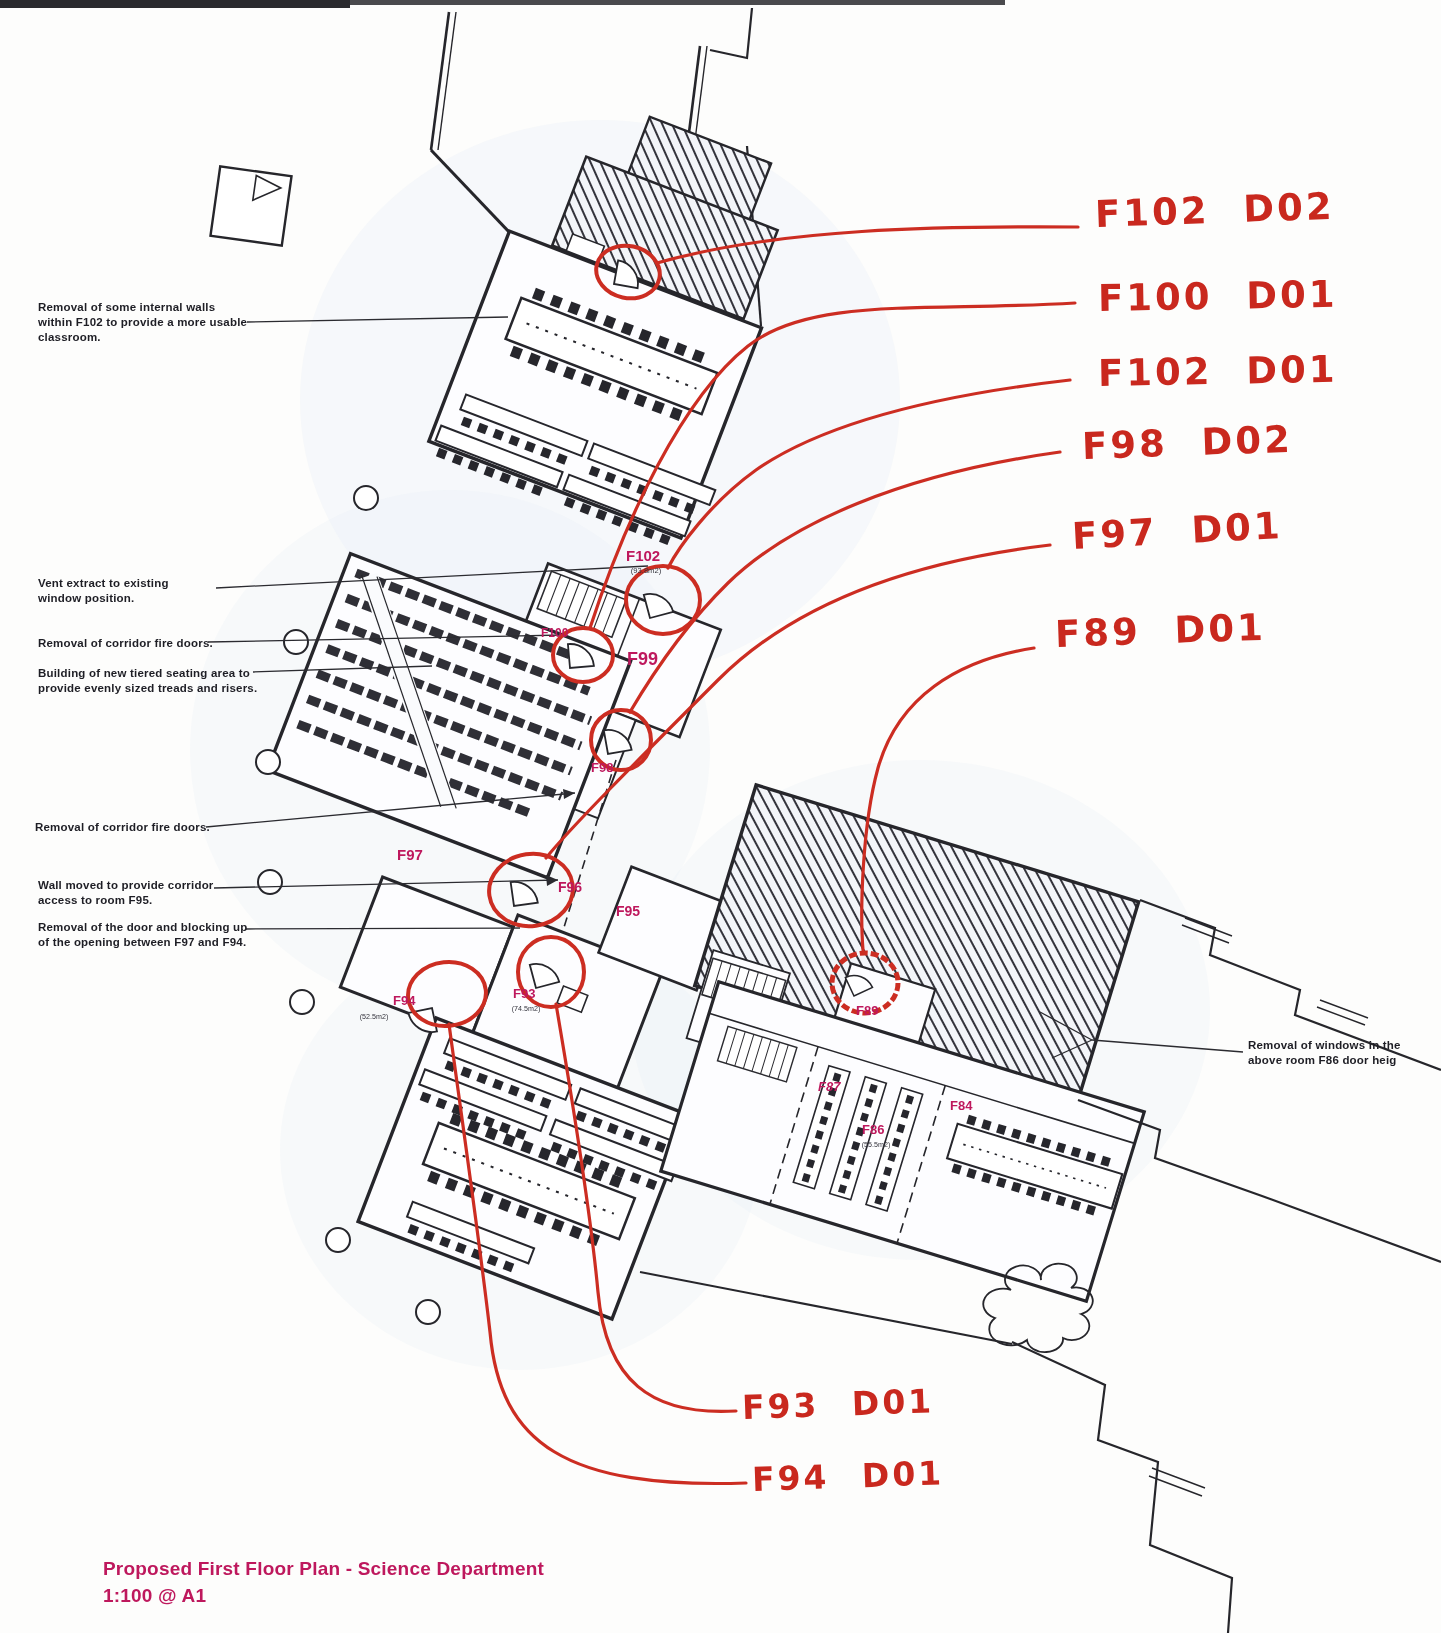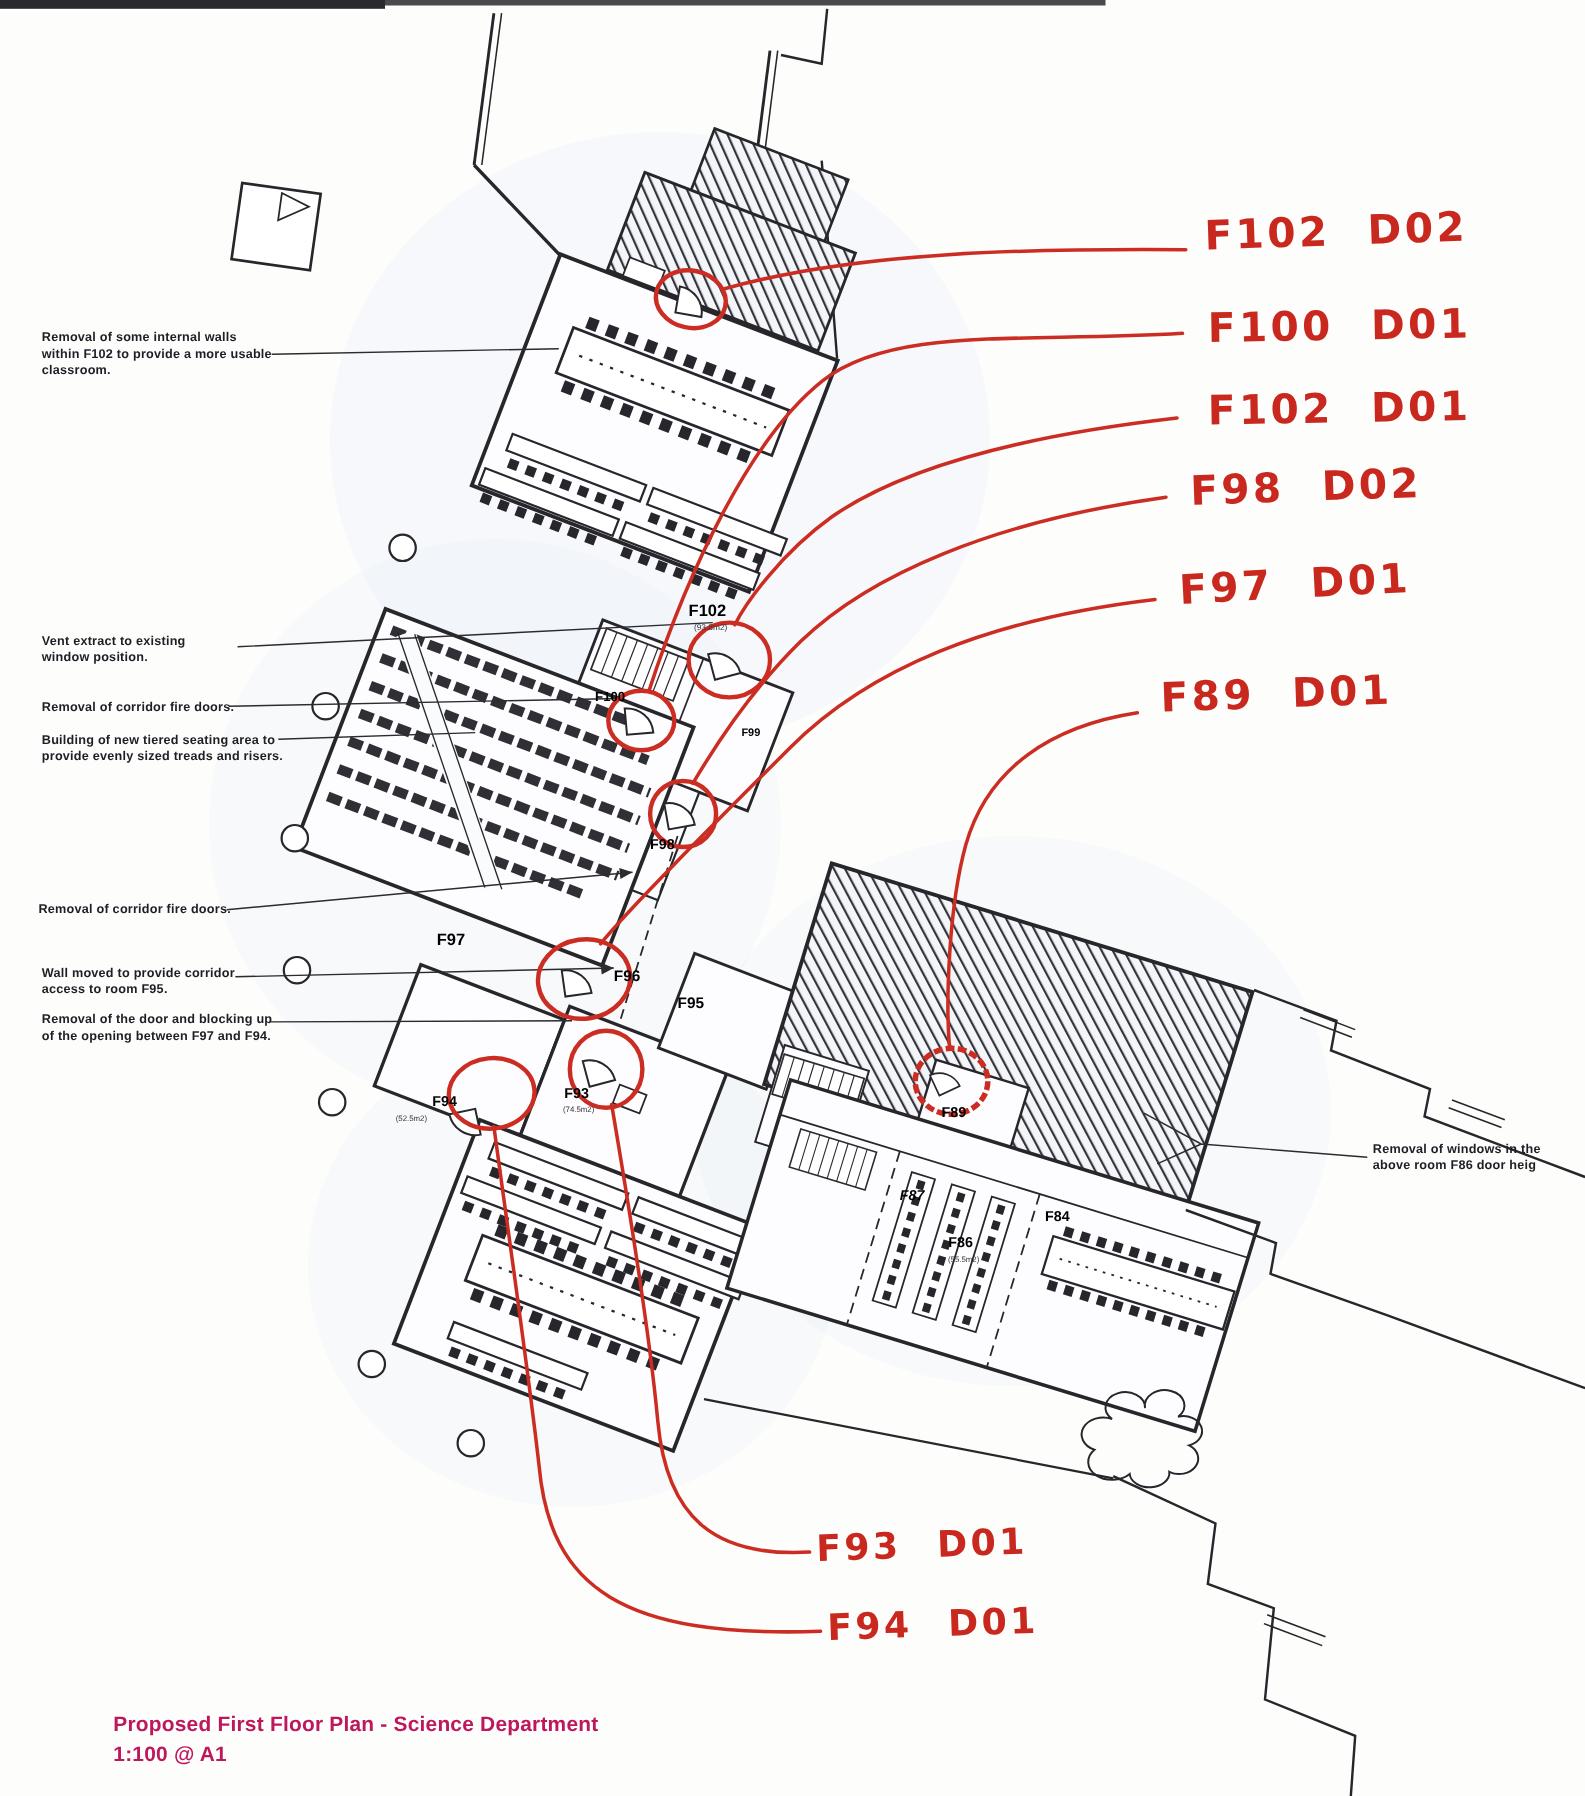--- a/index.html
+++ b/index.html
@@ -4,21 +4,21 @@
 <style>
   html,body{margin:0;padding:0;}
   body{
     width:1441px;height:1633px;position:relative;overflow:hidden;
     background:#fdfdfc;
     font-family:"Liberation Sans",sans-serif;
   }
   #plan-svg{position:absolute;left:0;top:0;}
   .note{position:absolute;font-weight:700;font-size:11.5px;line-height:1.32;
     color:#1e1e25;letter-spacing:.2px;}
-  .room{position:absolute;font-weight:700;color:#000000;white-space:nowrap;}
+  .room{position:absolute;font-weight:700;color:#be185d;white-space:nowrap;}
   .area{position:absolute;font-weight:400;font-size:8px;color:#33333c;white-space:nowrap;
     transform:scale(.95);}
   .marker{position:absolute;font-weight:700;font-size:37px;color:#c9281e;
     letter-spacing:3px;word-spacing:18px;white-space:nowrap;transform-origin:left center;
     font-family:"DejaVu Sans",sans-serif;}
   .marker.small{font-size:33px;}
   .title-line{position:absolute;font-weight:700;font-size:19px;color:#be185d;
     letter-spacing:.2px;white-space:nowrap;}
   .scan-strip{position:absolute;background:#2a2a2e;}
 </style>
@@ -243,21 +243,21 @@
 <div class="marker" style="left:1098px;top:352px;transform:rotate(-1deg);">F102 D01</div>
 <div class="marker" style="left:1082px;top:425px;transform:rotate(-2deg);">F98 D02</div>
 <div class="marker" style="left:1072px;top:515px;transform:rotate(-3deg);">F97 D01</div>
 <div class="marker" style="left:1055px;top:613px;transform:rotate(-2deg);">F89 D01</div>
 <div class="marker small" style="left:742px;top:1388px;transform:rotate(-2deg);">F93 D01</div>
 <div class="marker small" style="left:752px;top:1460px;transform:rotate(-2deg);">F94 D01</div>
 
 <div class="room" style="left:626px;top:547px;font-size:15px;">F102</div>
 <div class="area" style="left:630px;top:566px;">(93.8m2)</div>
 <div class="room" style="left:541px;top:626px;font-size:12px;">F100</div>
-<div class="room" style="left:674px;top:649px;font-size:10px;margin-top:12px;">F99</div>
+<div class="room" style="left:627px;top:649px;font-size:18px;">F99</div>
 <div class="room" style="left:591px;top:760px;font-size:13px;">F98</div>
 <div class="room" style="left:397px;top:846px;font-size:15px;">F97</div>
 <div class="room" style="left:558px;top:879px;font-size:14px;">F96</div>
 <div class="room" style="left:616px;top:903px;font-size:14px;">F95</div>
 <div class="room" style="left:359px;top:993px;font-size:13px;padding-left:34px;">F94</div>
 <div class="area" style="left:359px;top:1012px;font-size:7.5px;">(52.5m2)</div>
 <div class="room" style="left:513px;top:986px;font-size:13px;">F93</div>
 <div class="area" style="left:511px;top:1004px;font-size:7.5px;">(74.5m2)</div>
 <div class="room" style="left:856px;top:1003px;font-size:13px;">F89</div>
 <div class="room" style="left:818px;top:1079px;font-size:13px;font-style:italic;">F87</div>

